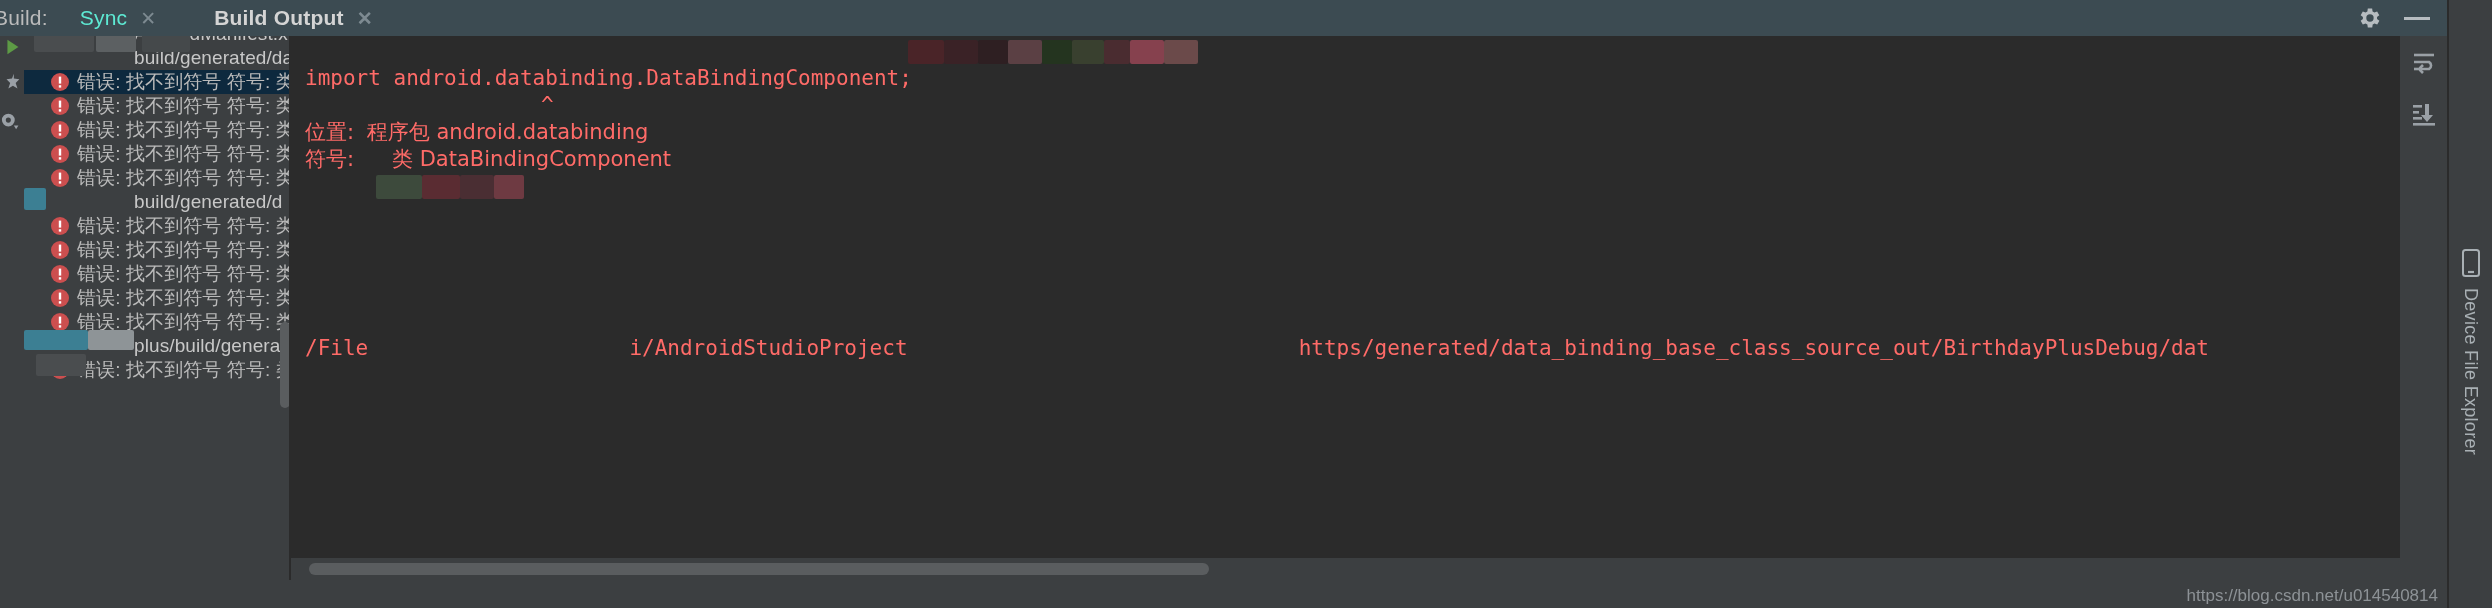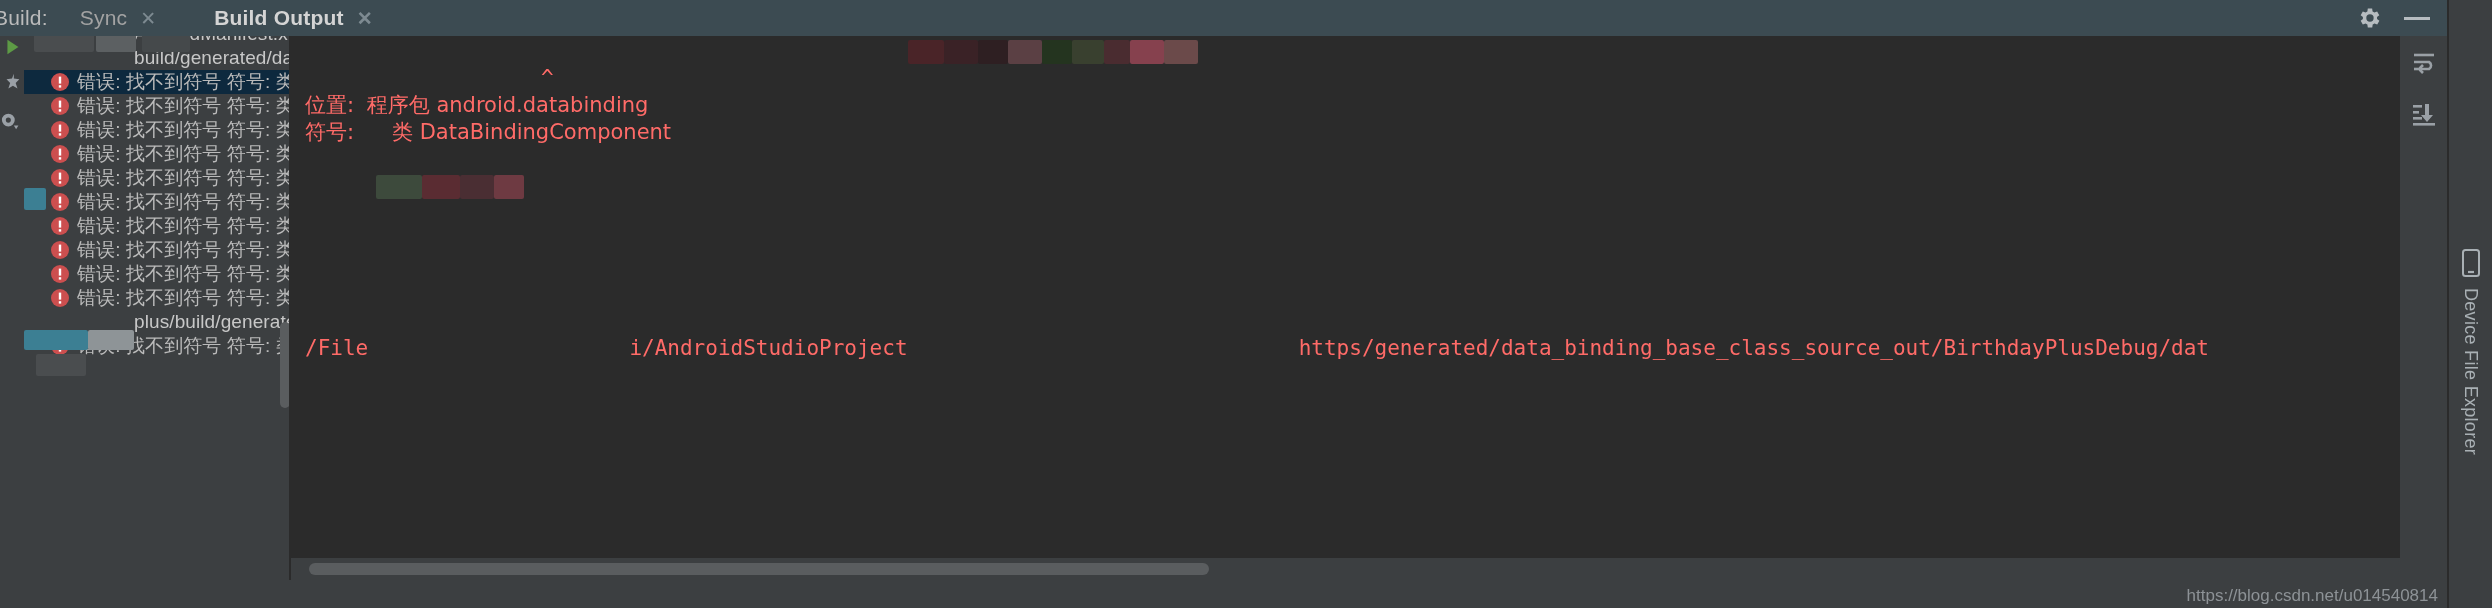--- a/index.html
+++ b/index.html
@@ -18,21 +18,21 @@
     display: flex; align-items: center;
   }
   .header-label {
     color: #bbbbbb; font-size: 21px; padding-left: 0px; margin-left: -6px;
     letter-spacing: .2px; white-space: nowrap;
   }
   .tab {
     display: flex; align-items: center; height: 36px;
     padding: 0 10px 0 14px; margin-left: 18px; white-space: nowrap;
   }
-  .tab-label { color: #a3a3a3; font-size: 21px; letter-spacing: .2px; }
+  .tab-label { color: #5eead4; font-size: 21px; letter-spacing: .2px; }
   .tab.active .tab-label { color: #d4d4d4; }
   .tab-close {
     color: #7d8a91; font-size: 19px; margin-left: 13px; line-height: 1;
   }
   .header-spacer { flex: 1; }
   .gear-icon { width: 26px; height: 26px; margin-right: 22px; }
   .min-icon {
     width: 26px; height: 3px; background: #b6bcc0; margin-right: 22px;
   }
 
@@ -224,20 +224,24 @@
           <span class="tree-text">错误: 找不到符号 符号: 类</span>
         </div>
         <div class="tree-row">
           <span class="indent-2"></span>
           <span class="err-icon"><svg viewBox="0 0 20 20" width="20" height="20">
               <circle cx="10" cy="10" r="9" fill="#cc4f4f"></circle>
               <rect x="8.8" y="4.6" width="2.4" height="7" fill="#ffffff"></rect>
               <rect x="8.8" y="13.2" width="2.4" height="2.4" fill="#ffffff"></rect>
             </svg></span>
           <span class="tree-text">错误: 找不到符号 符号: 类</span>
+        </div>
+        <div class="tree-row">
+          <span class="indent-1"></span>
+          <span class="tree-text grouphdr" style="margin-left: 92px;">build/generated/d</span>
         </div>
         <div class="tree-row">
           <span class="indent-2"></span>
           <span class="err-icon"><svg viewBox="0 0 20 20" width="20" height="20">
               <circle cx="10" cy="10" r="9" fill="#cc4f4f"></circle>
               <rect x="8.8" y="4.6" width="2.4" height="7" fill="#ffffff"></rect>
               <rect x="8.8" y="13.2" width="2.4" height="2.4" fill="#ffffff"></rect>
             </svg></span>
           <span class="tree-text">错误: 找不到符号 符号: 类</span>
         </div>
@@ -319,20 +323,21 @@
         <span class="blur-chip" style="left:36px;top:2px;width:34px;height:24px;background:#3a2226;"></span>
         <span class="blur-chip" style="left:70px;top:2px;width:30px;height:24px;background:#2e1f22;"></span>
         <span class="blur-chip" style="left:100px;top:2px;width:34px;height:24px;background:#5b4044;"></span>
         <span class="blur-chip" style="left:134px;top:2px;width:30px;height:24px;background:#24341f;"></span>
         <span class="blur-chip" style="left:164px;top:2px;width:32px;height:24px;background:#39402f;"></span>
         <span class="blur-chip" style="left:196px;top:2px;width:26px;height:24px;background:#4a2c30;"></span>
         <span class="blur-chip" style="left:222px;top:2px;width:34px;height:24px;background:#86414e;"></span>
         <span class="blur-chip" style="left:256px;top:2px;width:34px;height:24px;background:#6b4a4a;"></span>
       </span><span class="blur-chip" style="position:relative;display:inline-block;width:0;"></span><span style="display:inline-block;width:0;"></span><span>https/generated/data_binding_base_class_source_out/BirthdayPlusDebug/dat</span></div>
 
+      <div class="code-line">import android.databinding.DataBindingComponent;</div>
 
       <div class="code-line caret-line" style="padding-left:250px;"><span>^</span></div>
 
       <div class="code-line" style="padding-left:14px;"><span class="zh">位置:</span><span> </span><span class="zh">程序包 android.databinding</span></div>
 
       <div class="code-line" style="padding-left:14px;"><span class="zh">符号:</span><span>   </span><span class="zh">类 DataBindingComponent</span></div>
 
     </div>
 
     <div class="code-hscroll-track">

